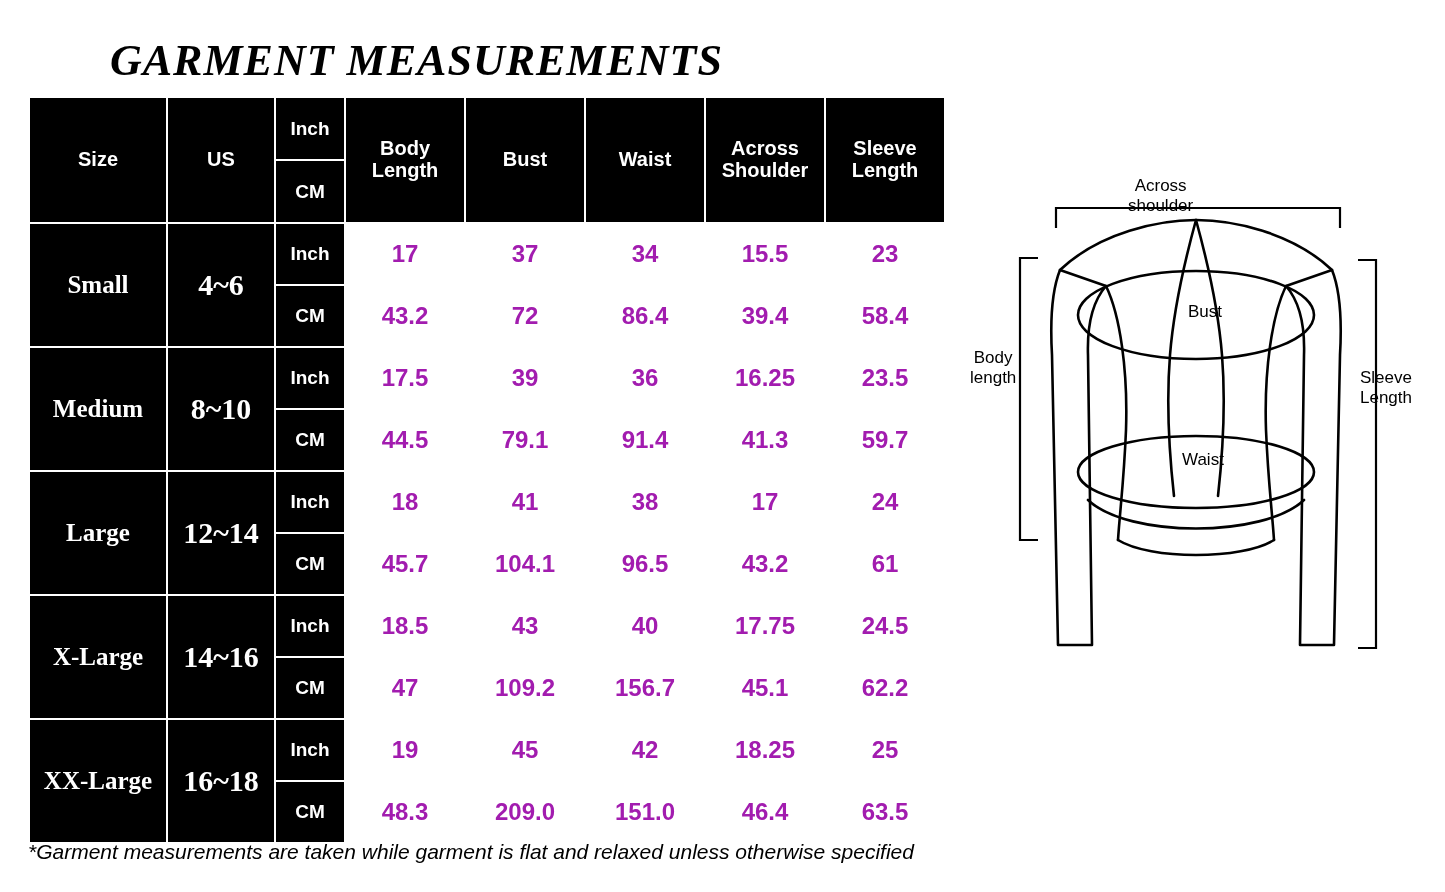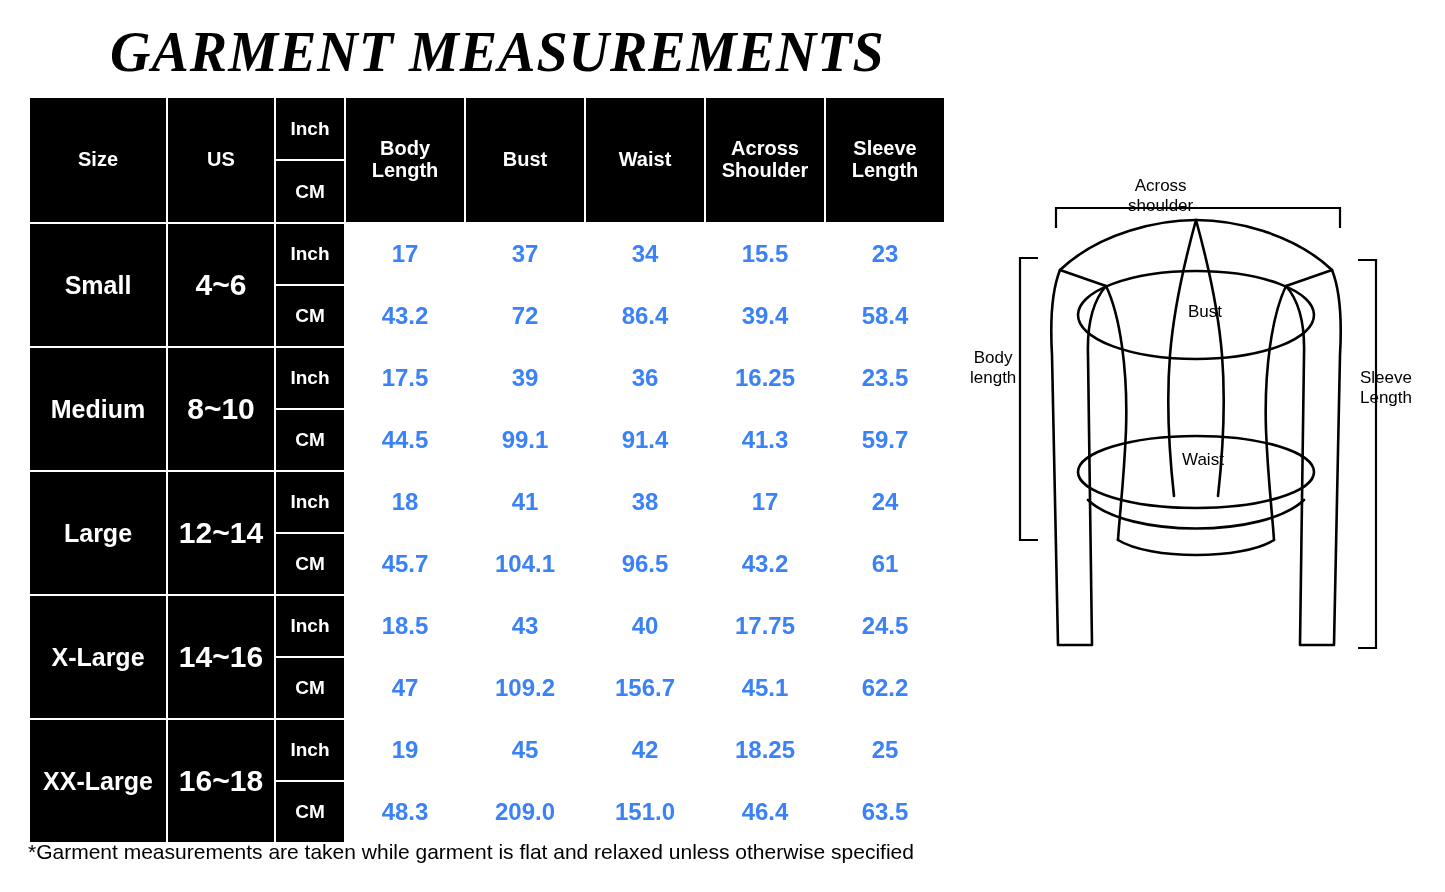--- a/index.html
+++ b/index.html
@@ -11,25 +11,25 @@
     width: 1445px;
     height: 892px;
     position: relative;
     font-family: "Liberation Sans", sans-serif;
     overflow: hidden;
   }
 
   #page-title {
     position: absolute;
     left: 110px;
-    top: 20px;
+    top: 35px;
     font-family: "Liberation Serif", serif;
     font-style: italic;
     font-weight: bold;
-    font-size: 56px;
+    font-size: 44px;
     letter-spacing: 1px;
     color: #000000;
     white-space: nowrap;
   }
 
   
   #size-table {
     position: absolute;
     left: 28px;
     top: 96px;
@@ -43,40 +43,41 @@
     vertical-align: middle;
     font-weight: bold;
     padding: 0;
   }
   .cell-dark {
     background: #000000;
     color: #ffffff;
   }
   .cell-light {
     background: #ffffff;
-    color: #3b82f6;
+    color: #a21caf;
   }
   
   .col-size   { width: 138px; }
   .col-us     { width: 108px; }
   .col-unit   { width: 70px;  }
   .col-meas   { width: 120px; }
 
   .hdr-main {
     font-size: 20px;
     line-height: 1.08;
     height: 124px;
   }
   .hdr-unit {
     font-size: 19px;
     height: 61px;
   }
   .size-name {
     font-size: 25px;
     height: 120px;
+    font-family: Liberation Serif, serif;
   }
   .us-val {
     font-size: 30px;
     margin-left: 32px;
   }
   .unit-label {
     font-size: 19px;
     height: 60px;
   }
   .val {
@@ -84,20 +85,21 @@
     height: 60px;
   }
 
   #footnote {
     position: absolute;
     left: 28px;
     top: 840px;
     font-size: 21px;
     color: #000000;
     white-space: nowrap;
+    font-style: italic;
   }
 
   
   #diagram {
     position: absolute;
     left: 960px;
     top: 140px;
     width: 470px;
     height: 560px;
   }
@@ -173,21 +175,21 @@
       <td class="cell-dark unit-label">Inch</td>
       <td class="cell-light val">17.5</td>
       <td class="cell-light val">39</td>
       <td class="cell-light val">36</td>
       <td class="cell-light val">16.25</td>
       <td class="cell-light val">23.5</td>
     </tr>
     <tr>
       <td class="cell-dark unit-label">CM</td>
       <td class="cell-light val">44.5</td>
-      <td class="cell-light val">99.1</td>
+      <td class="cell-light val">79.1</td>
       <td class="cell-light val">91.4</td>
       <td class="cell-light val">41.3</td>
       <td class="cell-light val">59.7</td>
     </tr>
 
     <tr>
       <td class="cell-dark size-name" rowspan="2">Large</td>
       <td class="cell-dark size-name us-val" rowspan="2">12~14</td>
       <td class="cell-dark unit-label">Inch</td>
       <td class="cell-light val">18</td>

